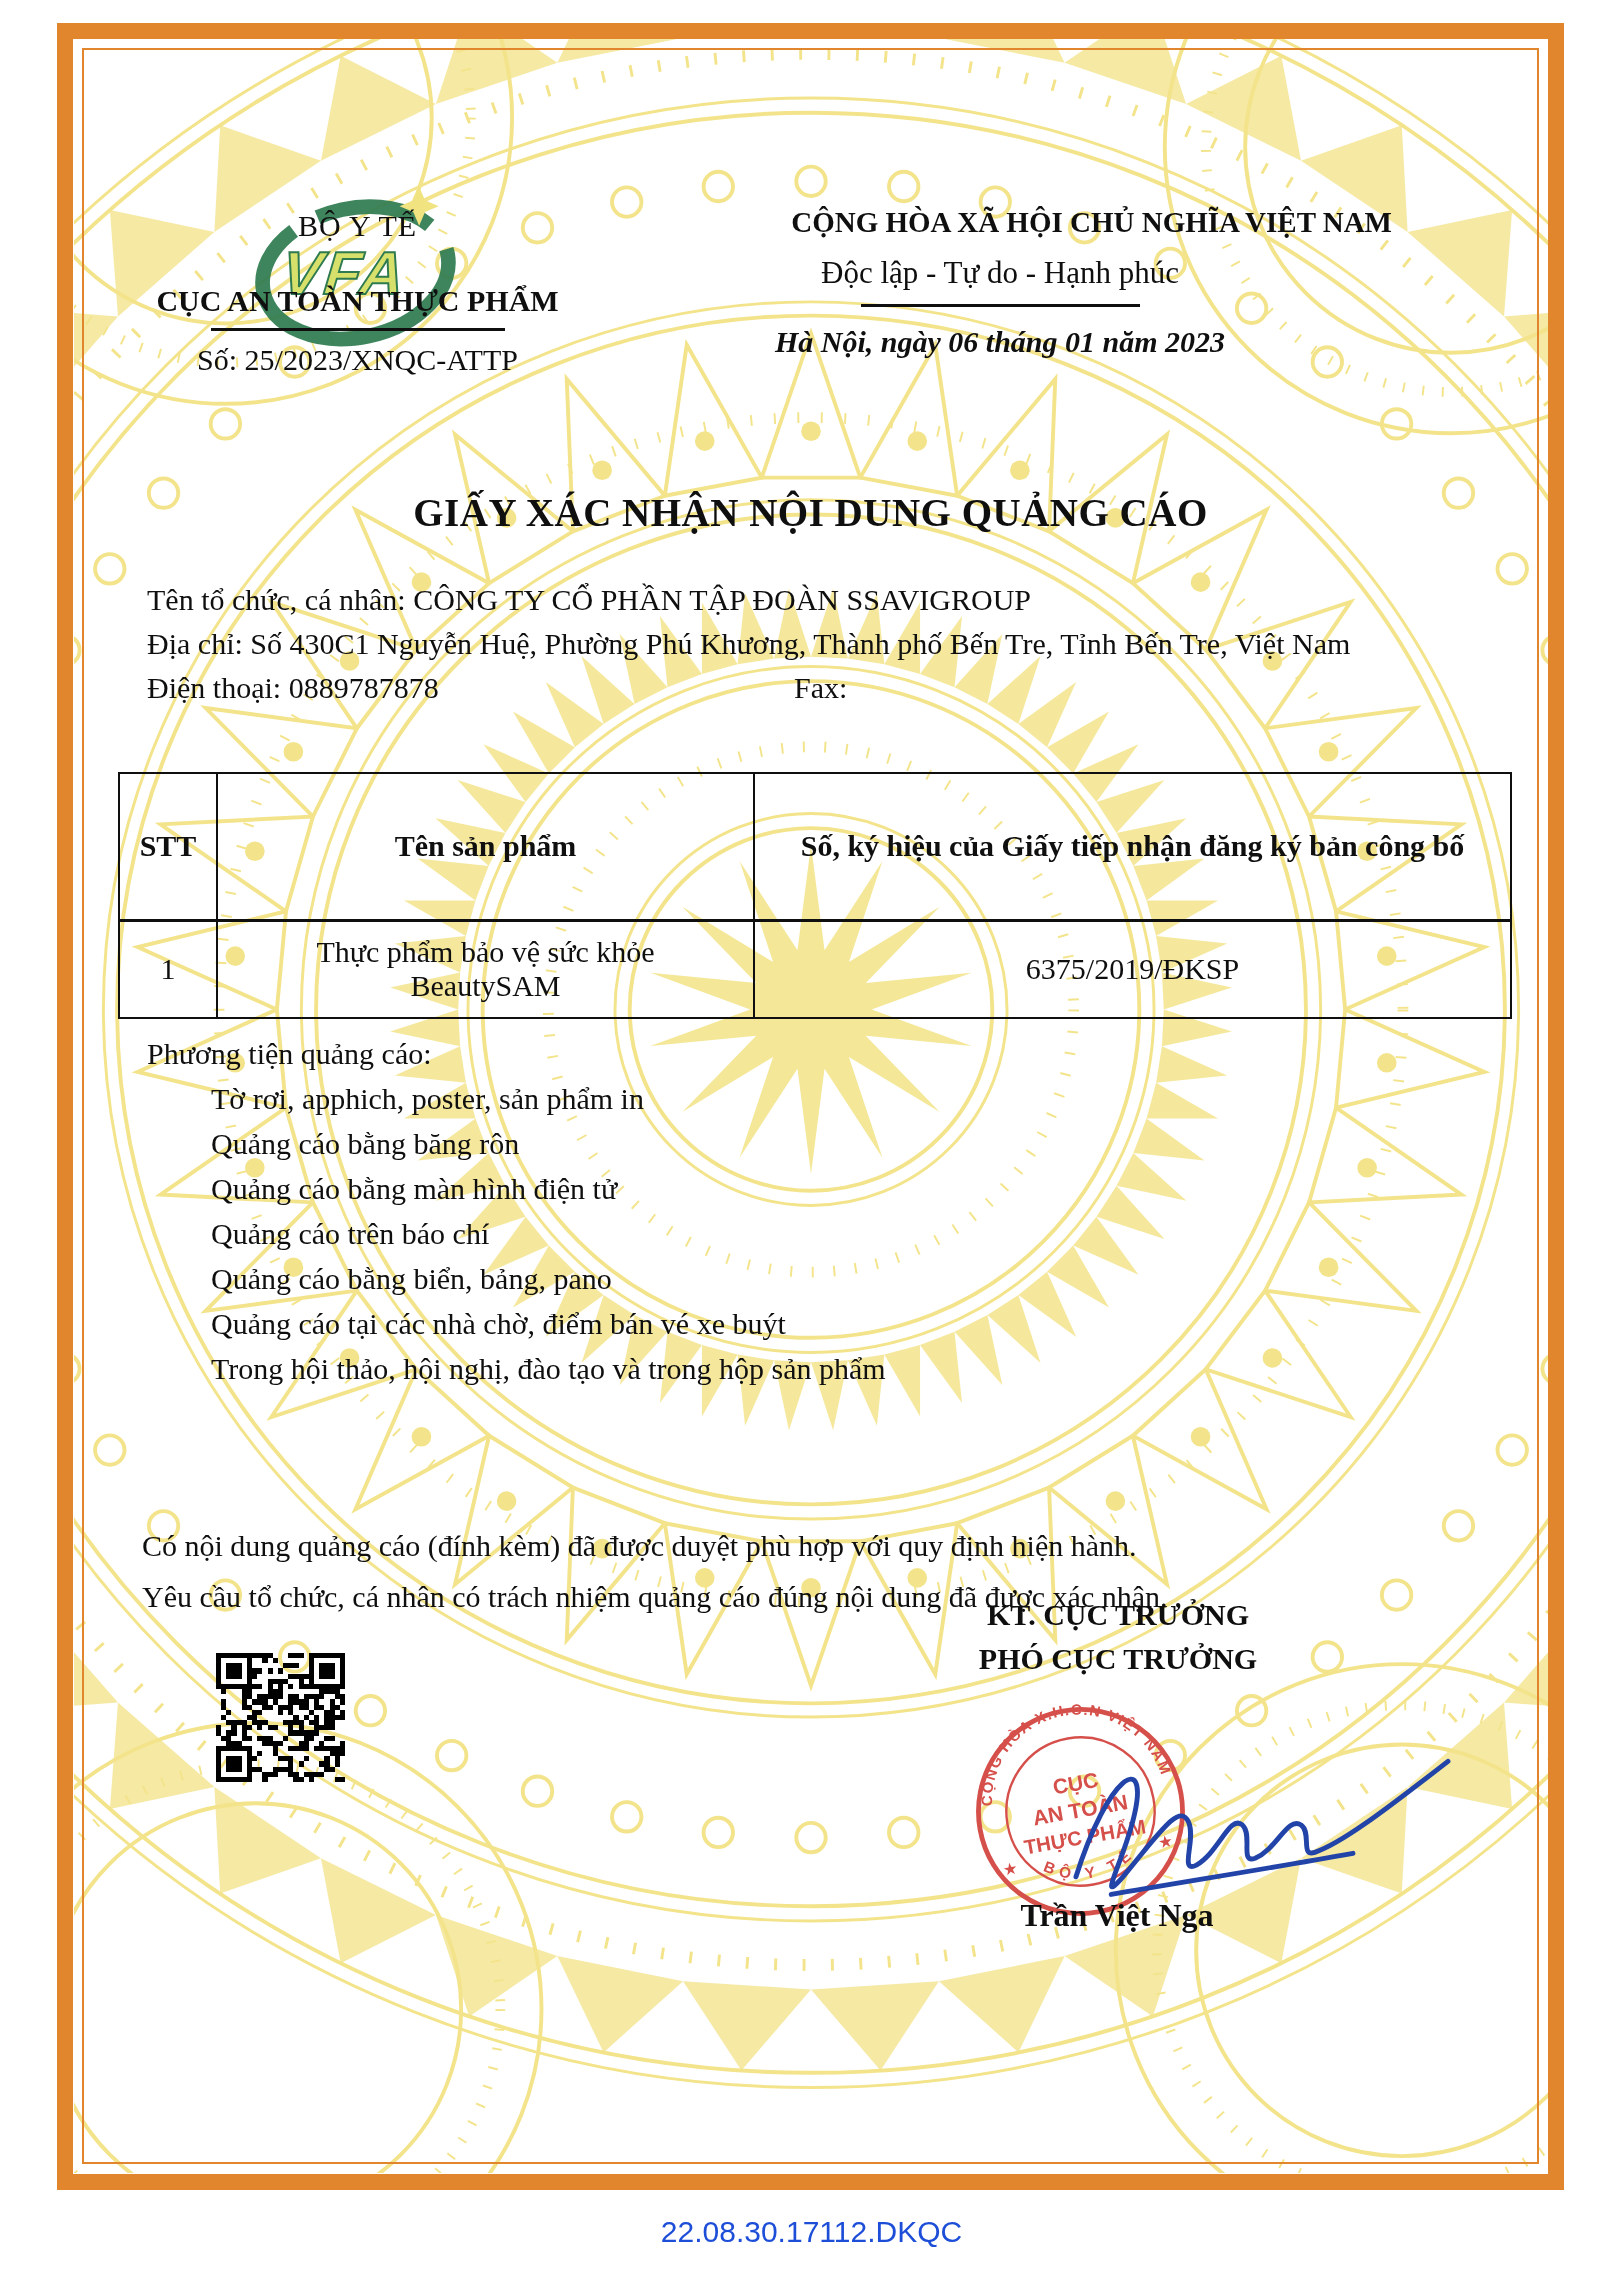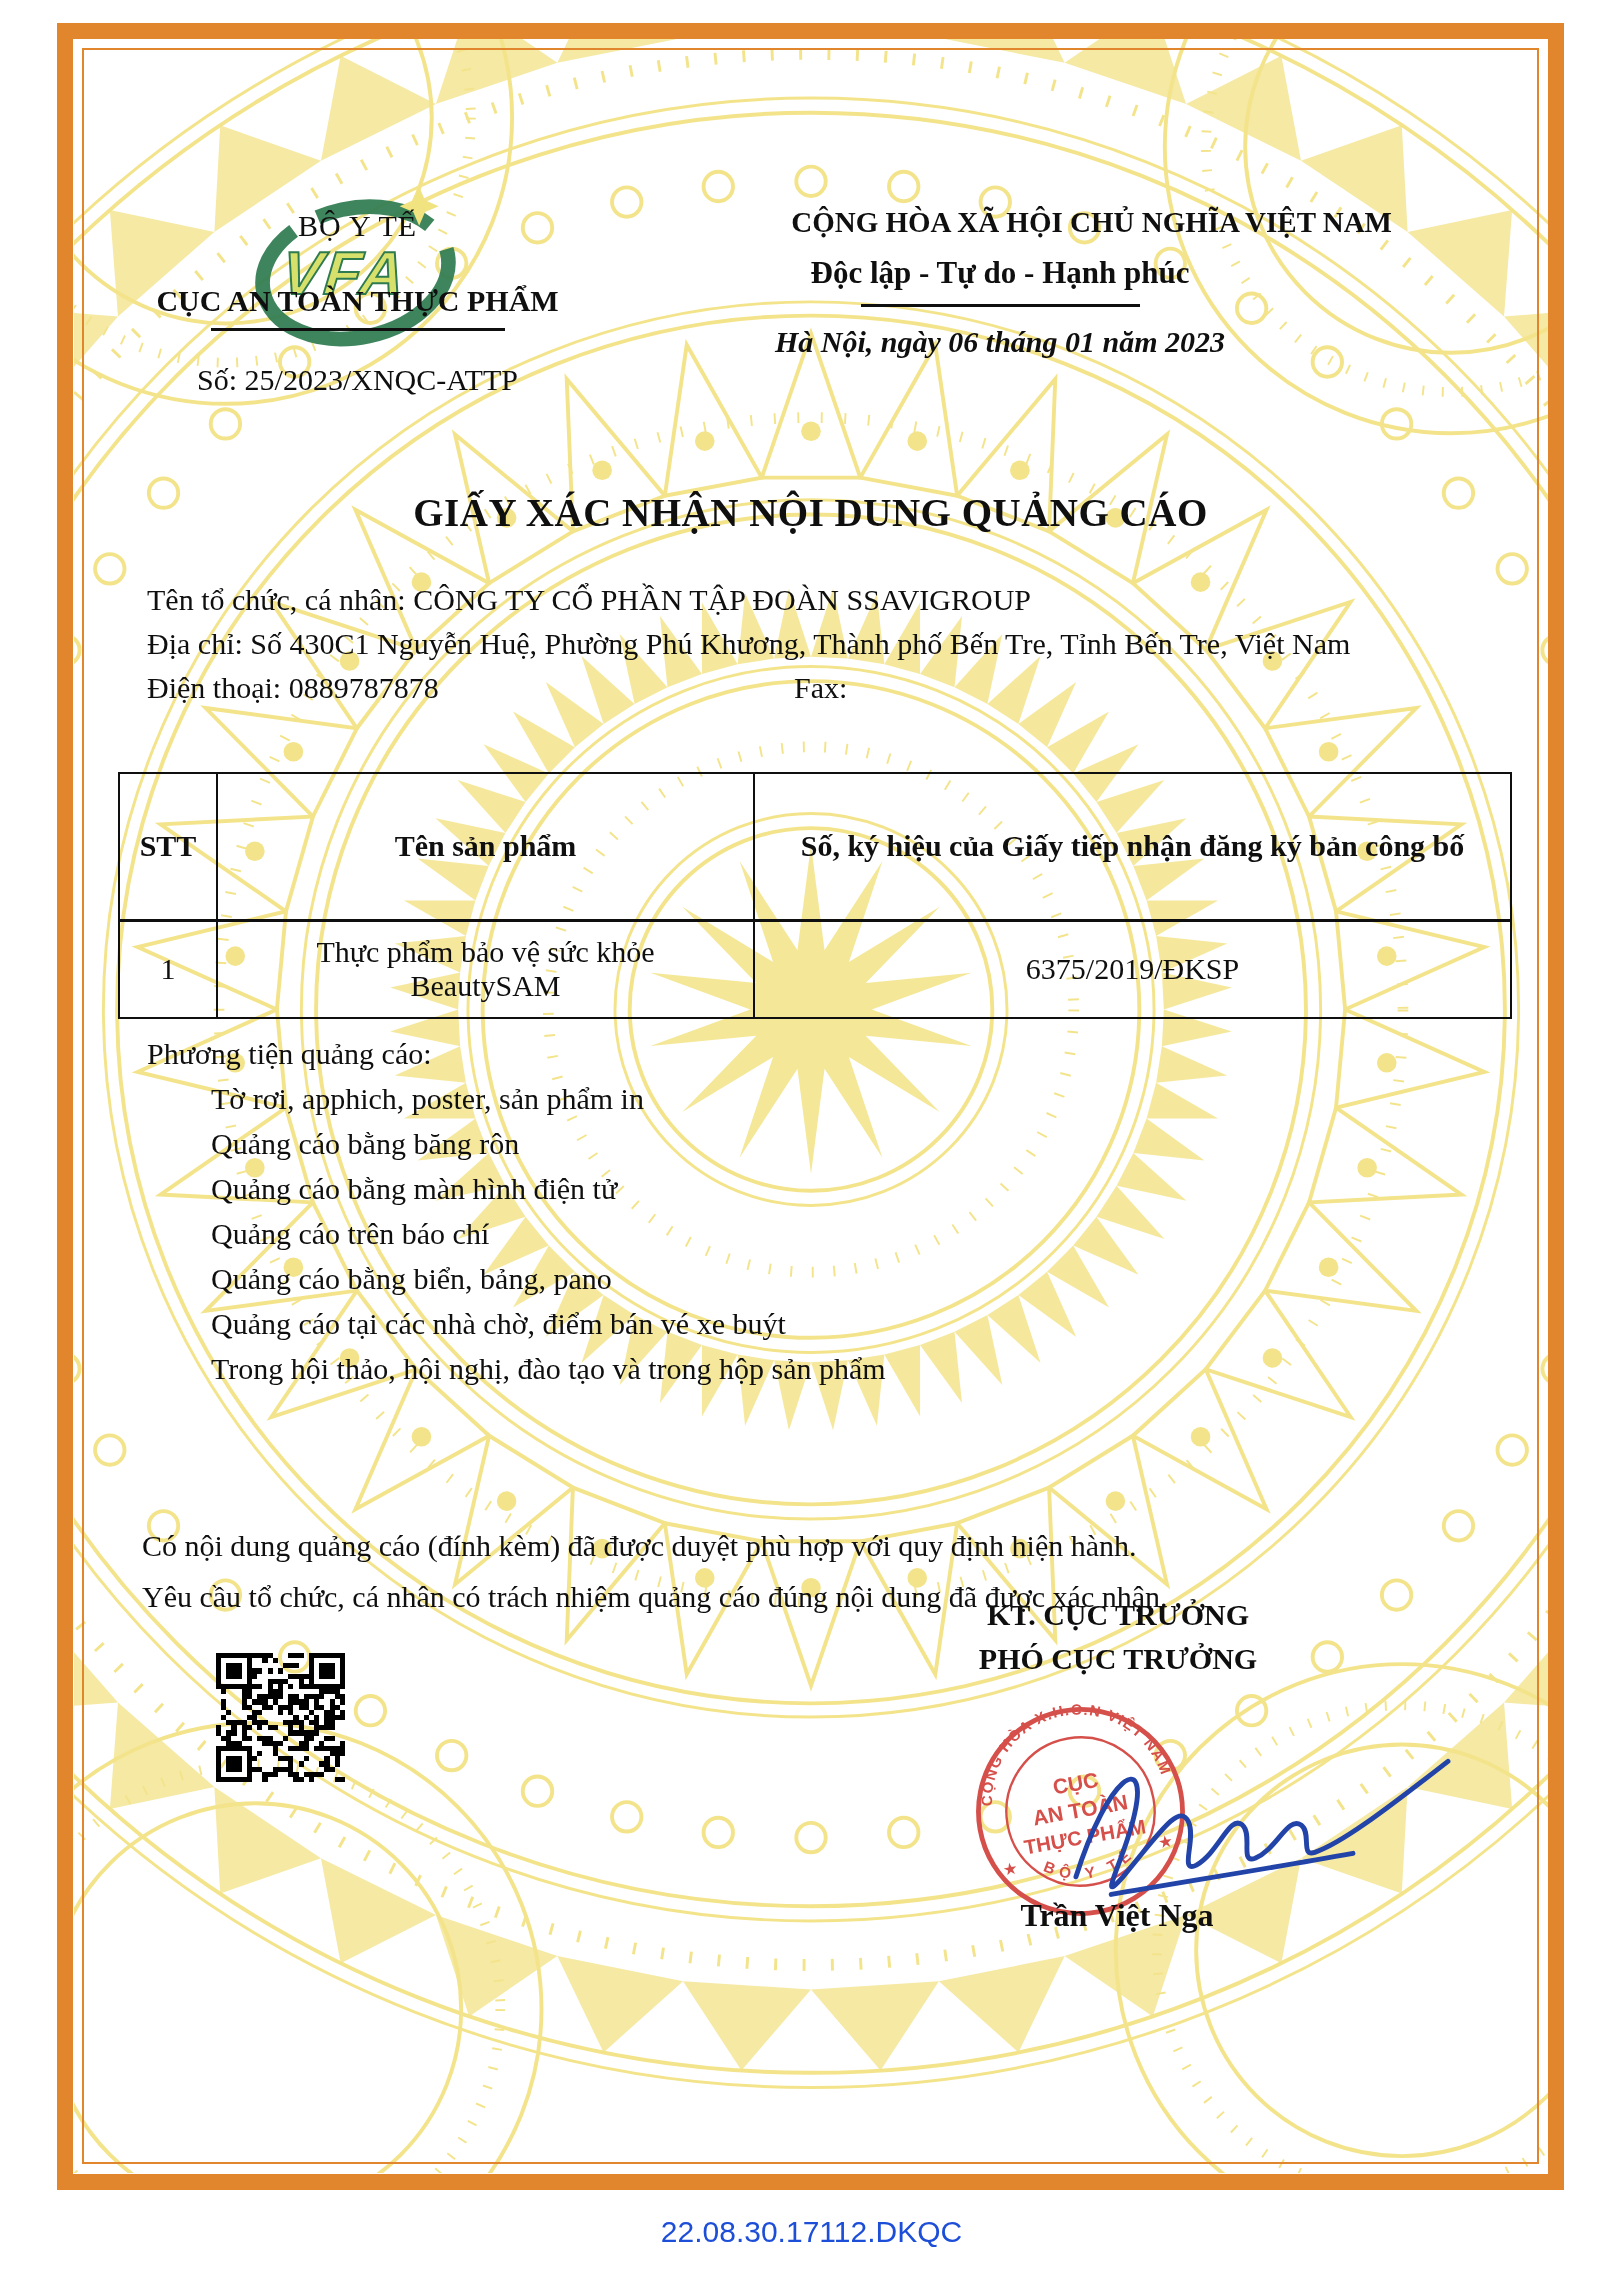--- a/index.html
+++ b/index.html
@@ -14,24 +14,24 @@
     border:2.9px solid #E2862E; box-sizing:border-box; z-index:3; pointer-events:none;}
   
   .pattern-wrap{position:absolute; left:74px; top:39px; width:1474px; height:2134px;
     overflow:hidden; z-index:1;}
   
   .content{position:absolute; inset:0; z-index:4;}
   .hdr-left{position:absolute; left:147px; top:209px; width:421px; text-align:center;}
   .ministry{font-size:30px; letter-spacing:1px;}
   .department{font-size:30px; font-weight:bold; margin-top:41px; white-space:nowrap;}
   .hdr-left .rule{width:294px; height:2.9px; background:#0f0f0f; margin:9.8px auto 0;}
-  .doc-number{font-size:30px; margin-top:32px;}
+  .doc-number{font-size:30px; margin-top:12px;}
   .hdr-right{position:absolute; left:608px; top:206px; width:784px; text-align:center;}
   .national{font-size:29px; font-weight:bold; white-space:nowrap;text-align:right;}
-  .motto{font-size:31px; font-weight:bold; margin-top:15.7px;}
+  .motto{font-size:31px; font-weight:normal; margin-top:15.7px;}
   .hdr-right .rule{width:279px; height:2.9px; background:#0f0f0f; margin:13.7px auto 0;}
   .place-date{font-size:30px; font-style:italic; font-weight:600; margin-top:17.6px;}
   .vfa-logo{position:absolute; left:238px; top:165px; z-index:-1;}
   .hdr-left,.hdr-right{z-index:5;}
   .doc-title{position:absolute; left:88px; top:490px; width:1445px; text-align:center;
     font-size:39px; font-weight:bold; letter-spacing:0.5px;}
   .org-block{position:absolute; left:147px; top:578px; width:1377px; font-size:30px; line-height:44px;}
   .phone-line{position:relative;}
   .fax{position:absolute; left:647px; top:0;}
   

